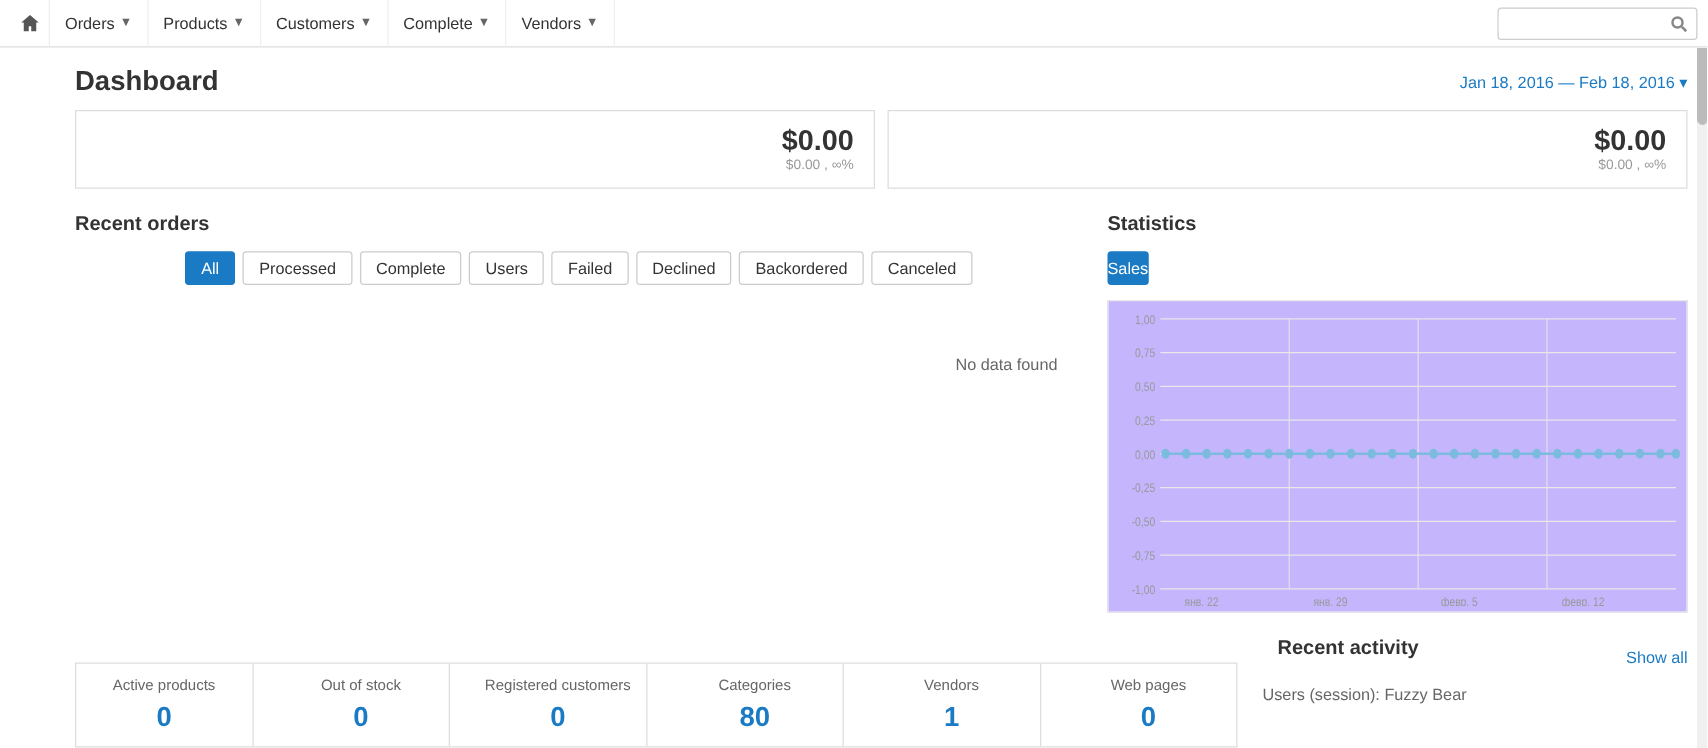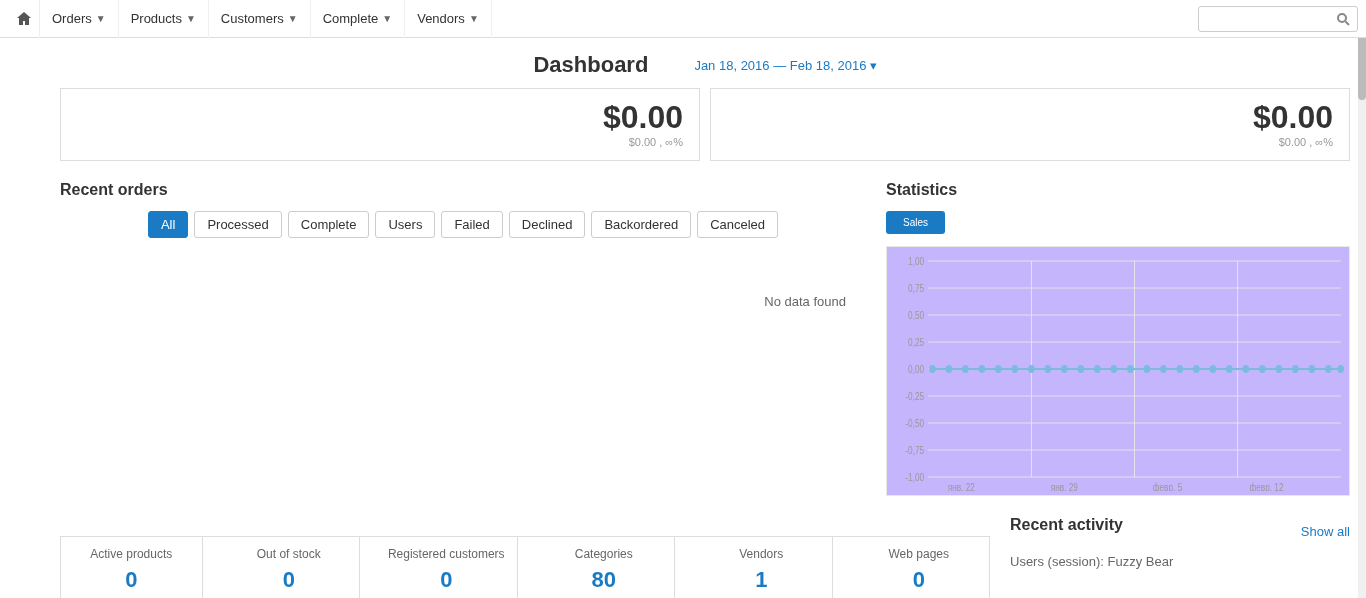--- a/index.html
+++ b/index.html
@@ -85,21 +85,21 @@
     #main {
       padding: 0 16px 20px 60px;
       background: #fff;
       min-height: calc(598px - 38px);
     }
 
     
     .dashboard-header {
       display: flex;
       align-items: center;
-      justify-content: center;
+      justify-content: space-between;
       padding: 14px 0 10px 0;
       gap: 46px;
     }
     .dashboard-title {
       font-size: 22px;
       font-weight: bold;
       color: #333;
     }
     .date-range {
       color: #1a7bc4;
@@ -115,21 +115,21 @@
     }
     .top-card {
       flex: 1;
       border: 1px solid #ddd;
       padding: 10px 16px 12px 16px;
       background: #fff;
       margin-right: 10px;
     }
     .top-card:last-child { margin-right: 0; }
     .top-card-value {
-      font-size: 32px;
+      font-size: 23px;
       font-weight: bold;
       color: #333;
       text-align: right;
     }
     .top-card-sub {
       font-size: 11px;
       color: #999;
       text-align: right;
     }
 
@@ -175,26 +175,26 @@
     
     .no-data {
       text-align: right;
       color: #666;
       font-size: 13px;
       padding: 40px 20px;
     }
 
     
     .stats-btn {
-      padding: 6px 17px;
+      padding: 6px 0;
       background: #1a7bc4;
       border: none;
       border-radius: 3px;
       color: #fff;
-      font-size: 10px;
+      font-size: 13px;
       cursor: pointer;
       margin-bottom: 12px;
     }
 
     
     .chart-container {
       border: 1px solid #e8e8e8;
       background: #c4b5fd;
       padding: 4px 0;
       position: relative;
@@ -227,20 +227,21 @@
     .stat-value {
       font-size: 22px;
       font-weight: bold;
       color: #1a7bc4;
     }
     .activity-header {
       display: flex;
       justify-content: space-between;
       align-items: center;
       margin-bottom: 8px;
+      margin-left: 12px;
     }
     .show-all-link {
       color: #1a7bc4;
       font-size: 13px;
       cursor: pointer;
     }
     .activity-text {
       font-size: 13px;
       color: #666;
     }

